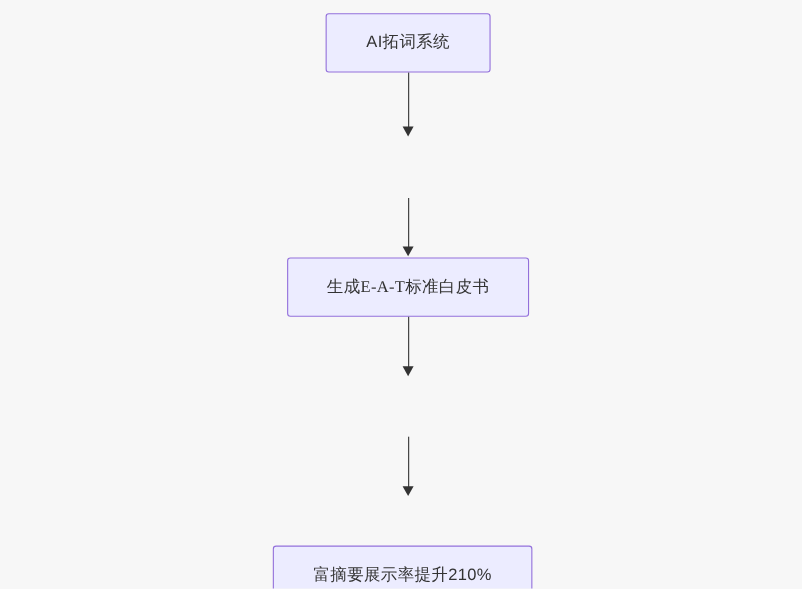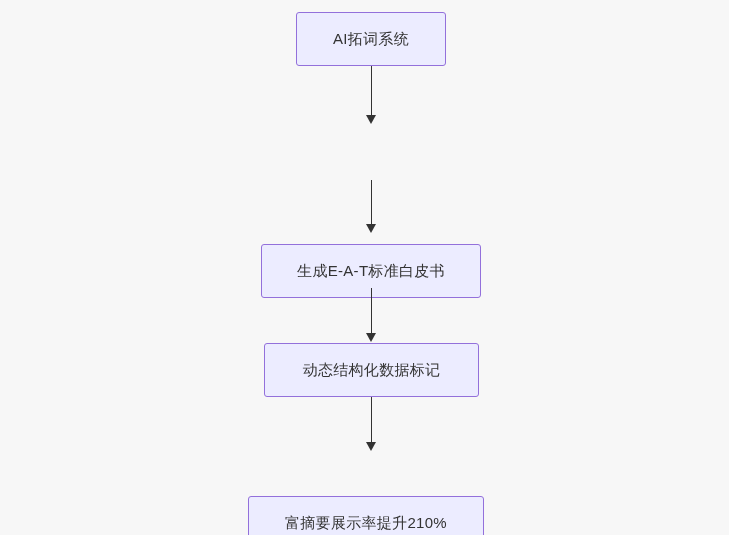--- a/index.html
+++ b/index.html
@@ -56,30 +56,27 @@
     <span>AI拓词系统</span>
   </div>
 
   <div class="edge" style="left:371px; top:66px; height:50px;"></div>
   <div class="arrowhead" style="left:366px; top:115px;"></div>
 
 
   <div class="edge" style="left:371px; top:180px; height:49px;"></div>
   <div class="arrowhead" style="left:366px; top:224px;"></div>
 
-  <div class="node" style="left:261px; top:244px; width:220px; height:54px;">
+  <div class="node" style="left:261px; top:234px; width:220px; height:54px;font-family:Liberation Serif, serif;">
     <span>生成E-A-T标准白皮书</span>
   </div>
 
   <div class="edge" style="left:371px; top:288px; height:50px;"></div>
   <div class="arrowhead" style="left:366px; top:333px;"></div>
 
-  <div class="node" style="left:264px; top:343px; width:215px; height:54px;">
-    <span>动态结构化数据标记</span>
-  </div>
 
   <div class="edge" style="left:371px; top:397px; height:50px;"></div>
   <div class="arrowhead" style="left:366px; top:442px;"></div>
 
   <div class="node" style="left:248px; top:452px; width:236px; height:54px;margin-top:44px;">
     <span>富摘要展示率提升210%</span>
   </div>
 
 </div>
 

